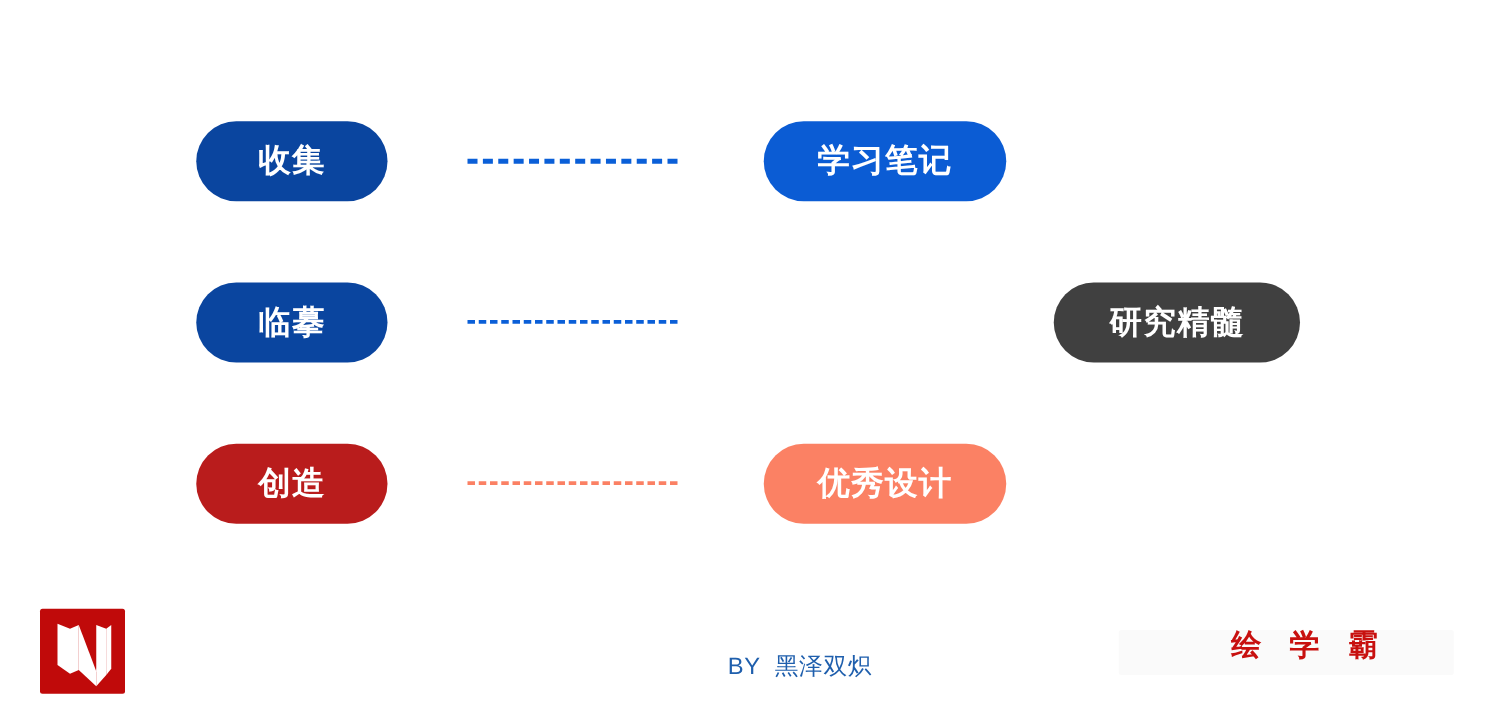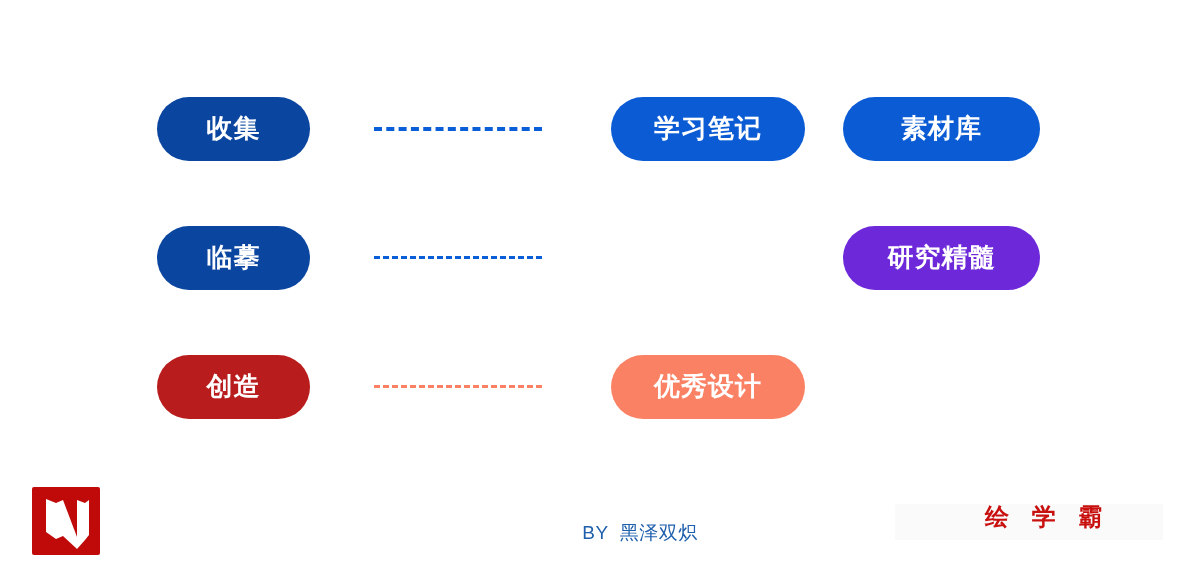--- a/index.html
+++ b/index.html
@@ -153,33 +153,30 @@
     <div class="row row-0">
       <div class="pill c0" style="background: rgb(10, 69, 159);">
         <span class="pill-label">收集</span>
       </div>
       <div class="connector thick">
         <span class="dash-line" style="border-top-color: rgb(10, 95, 216);"></span>
       </div>
       <div class="pill c1" style="background: rgb(11, 92, 212);">
         <span class="pill-label">学习笔记</span>
       </div>
-      <div class="pill c2" style="background: rgb(11, 92, 212);">
-        <span class="pill-label">素材库</span>
-      </div>
     </div>
 
     <div class="row row-1">
       <div class="pill c0" style="background: rgb(10, 69, 159);">
         <span class="pill-label">临摹</span>
       </div>
       <div class="connector thin">
         <span class="dash-line" style="border-top-color: rgb(10, 95, 216);"></span>
       </div>
-      <div class="pill c2" style="background: #6d28d9; text-align: right;">
+      <div class="pill c2" style="background: #404040; text-align: right;">
         <span class="pill-label">研究精髓</span>
       </div>
     </div>
 
     <div class="row row-2">
       <div class="pill c0" style="background: #b91c1c;">
         <span class="pill-label">创造</span>
       </div>
       <div class="connector thin">
         <span class="dash-line" style="border-top-color: rgb(251, 129, 100);"></span>

